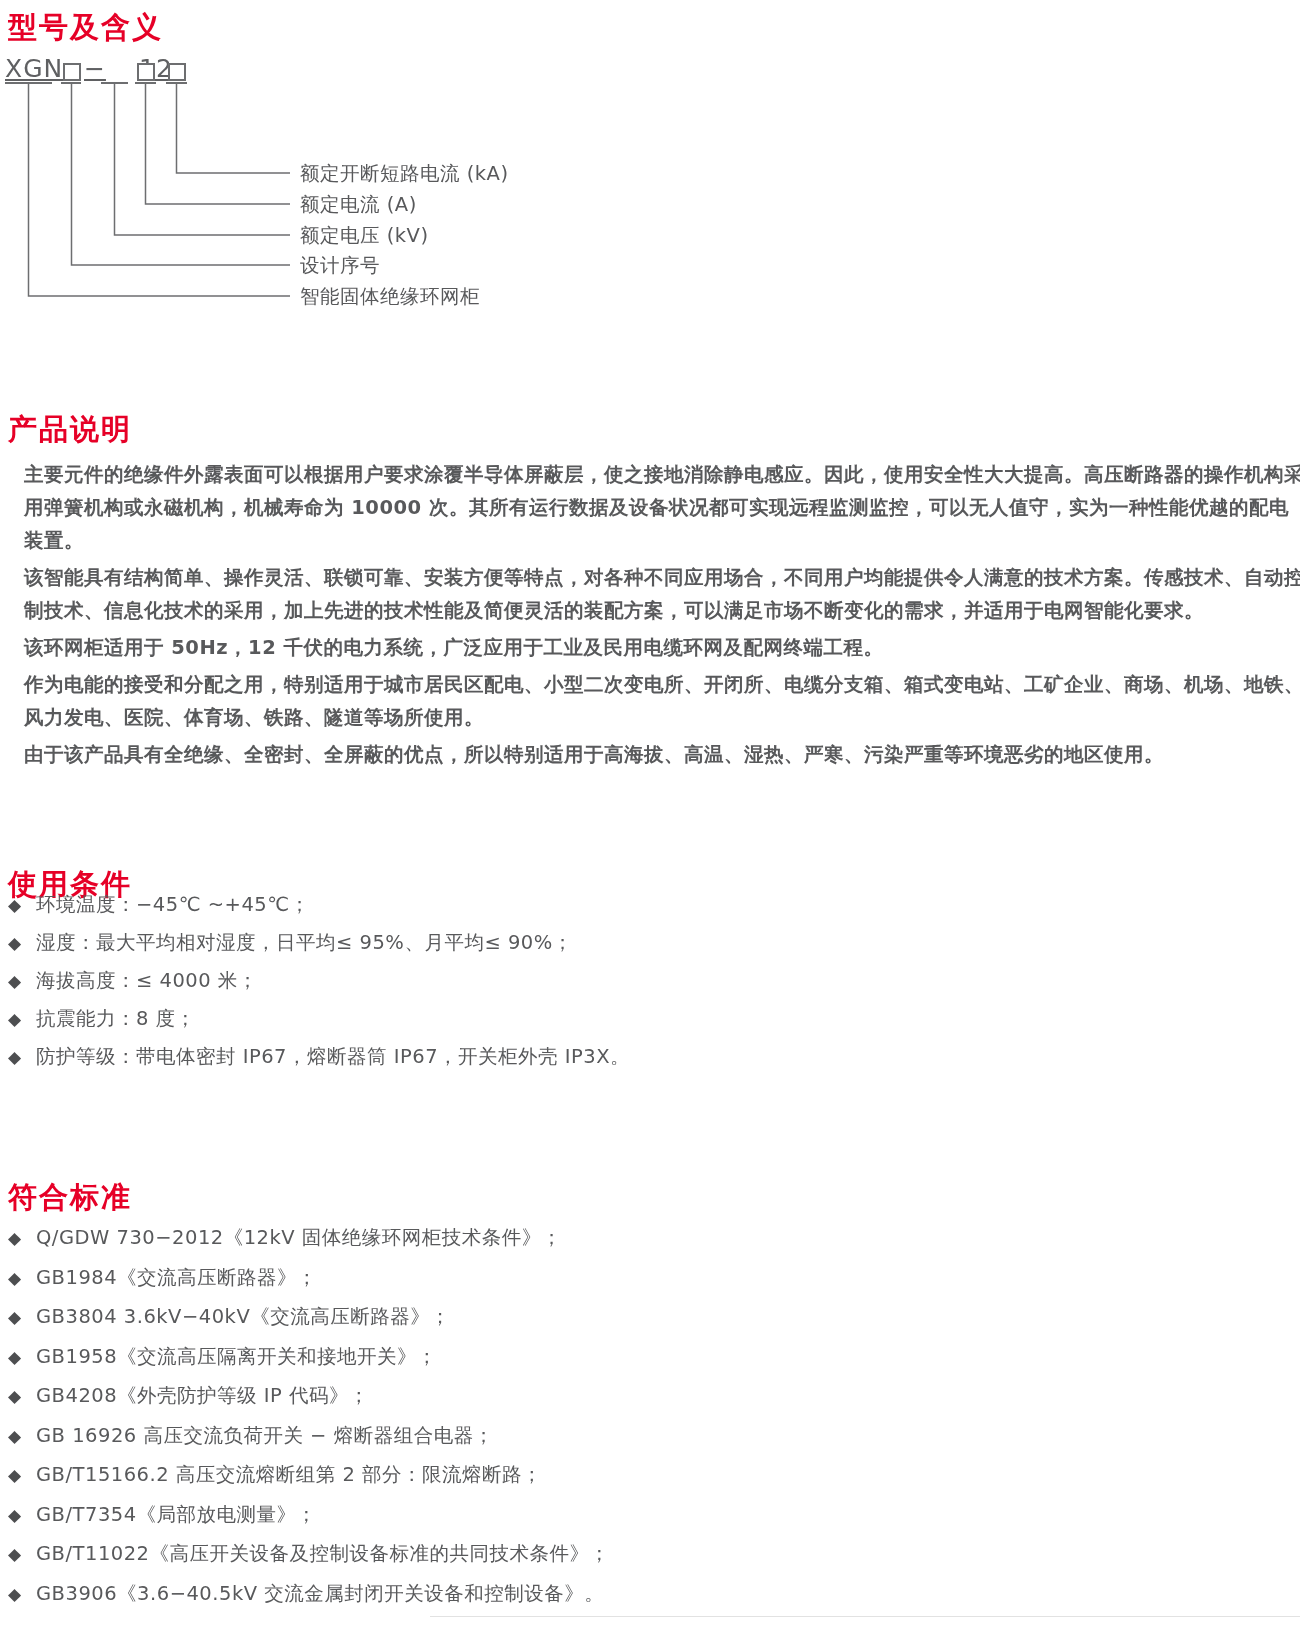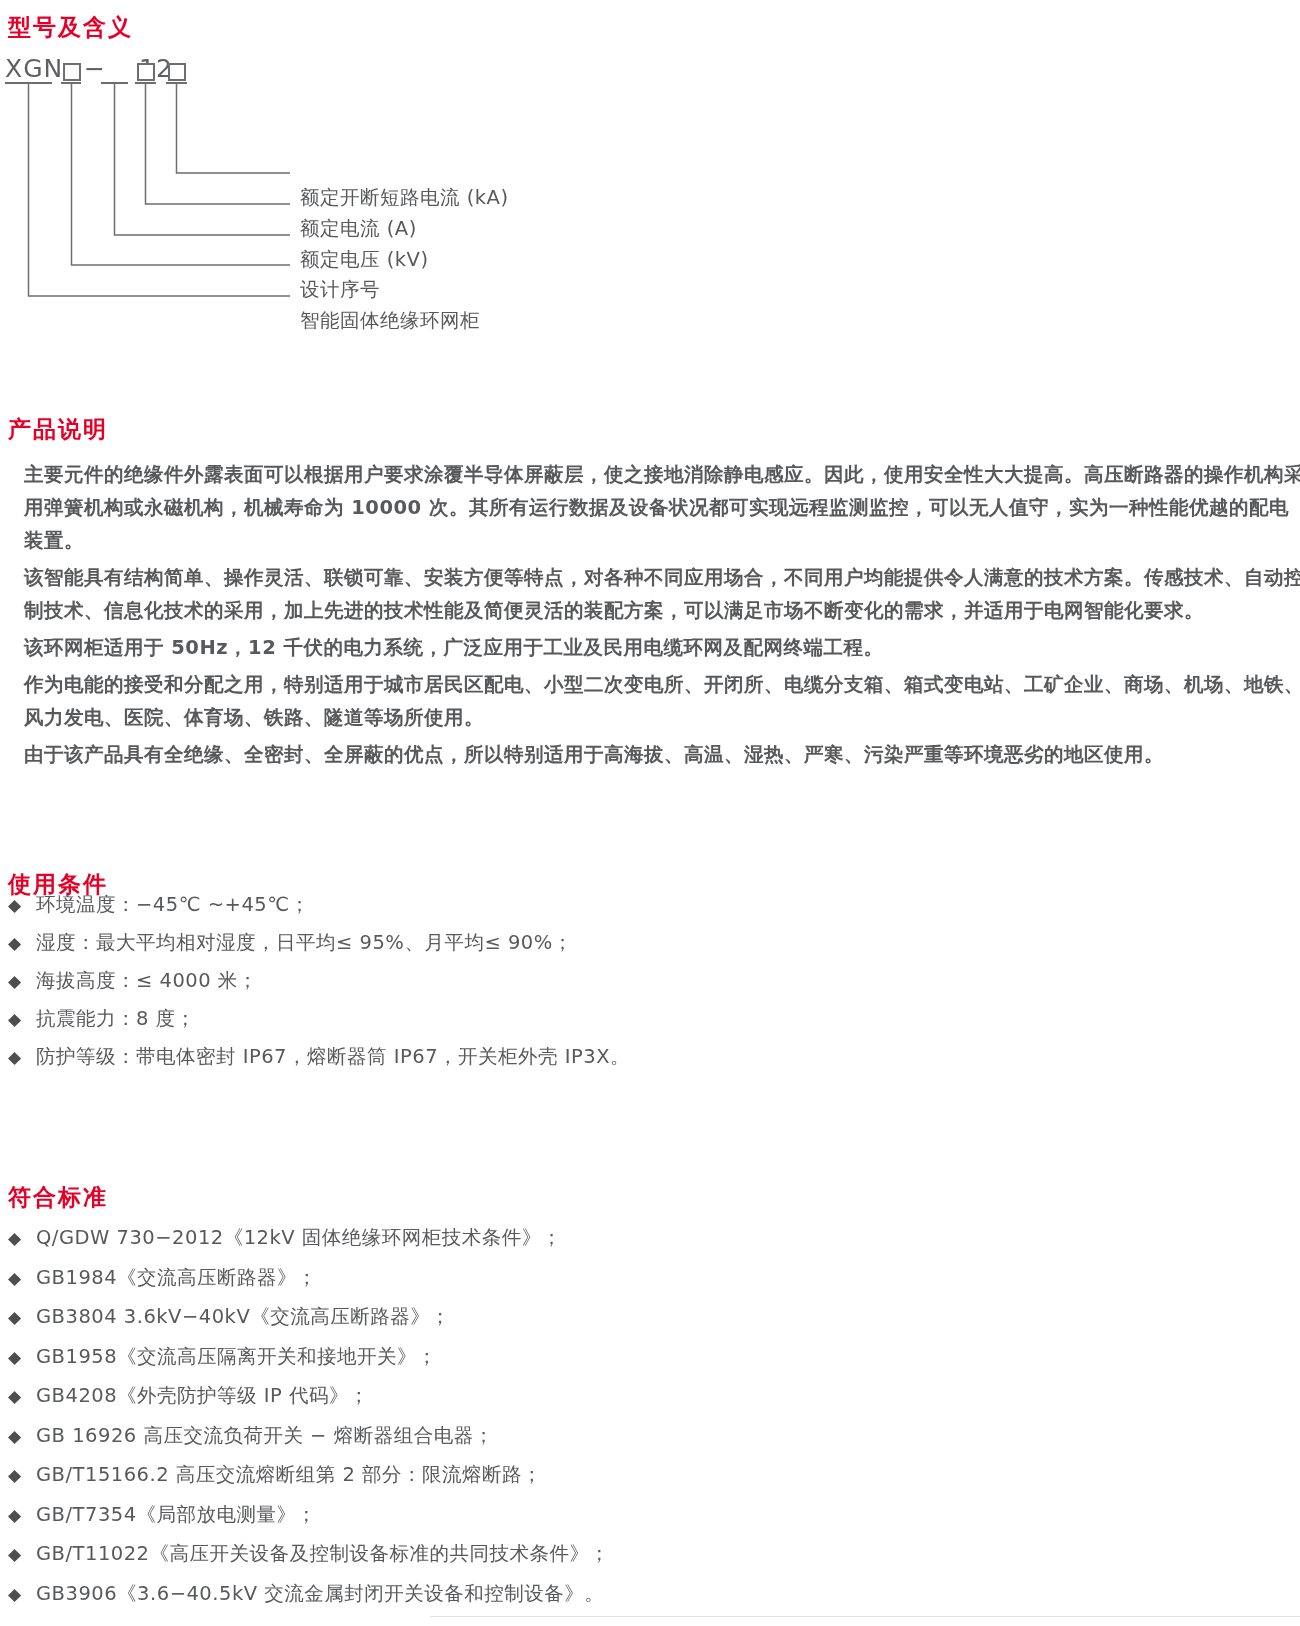--- a/index.html
+++ b/index.html
@@ -3,38 +3,38 @@
 <meta charset="utf-8">
 <style>
   html,body { margin:0; padding:0; background:#ffffff; }
   .page {
     position:relative; width:1300px; height:1626px; background:#ffffff;
     font-family:"DejaVu Sans","Liberation Sans",sans-serif;
     color:#58595b; overflow:hidden;
   }
   .sec-title {
     position:absolute; left:8px; margin:0;
-    font-size:23px; font-weight:bold; color:#e60027; letter-spacing:2px;
+    font-size:29px; font-weight:bold; color:#e60027; letter-spacing:2px;
     line-height:34px; white-space:nowrap;
   }
   
   .diagram { position:absolute; left:0; top:0; width:1300px; height:320px; }
   .code-text {
     position:absolute; top:56px; font-size:25px; color:#5f6062;
-    letter-spacing:1px; line-height:26px; white-space:nowrap;
+    letter-spacing:1px; line-height:26px; white-space:nowrap;text-decoration:underline;
   }
   .code-box {
     position:absolute; top:63px; width:14px; height:14px;
     border:2px solid #6d6e70; background:#ffffff;
   }
   .u-line { position:absolute; top:82px; height:2px; background:#6d6e70; }
   .connectors { position:absolute; left:0; top:0; }
   .diagram-label {
     position:absolute; left:300px; transform:translateY(-50%);
-    font-size:19.5px; letter-spacing:0.5px; color:#58595b; white-space:nowrap;margin-top:24px;
+    font-size:19.5px; letter-spacing:0.5px; color:#58595b; white-space:nowrap;
   }
   
   .paragraphs { position:absolute; left:24px; top:458px; width:1284px;font-weight:bold; }
   .paragraphs p {
     margin:0 0 4px 0; font-size:19.5px; line-height:33px; letter-spacing:0.5px;
   }
   .bullet-list {
     position:absolute; left:8px; margin:0; padding:0; width:1284px; list-style:none;
   }
   .bullet-list li {

